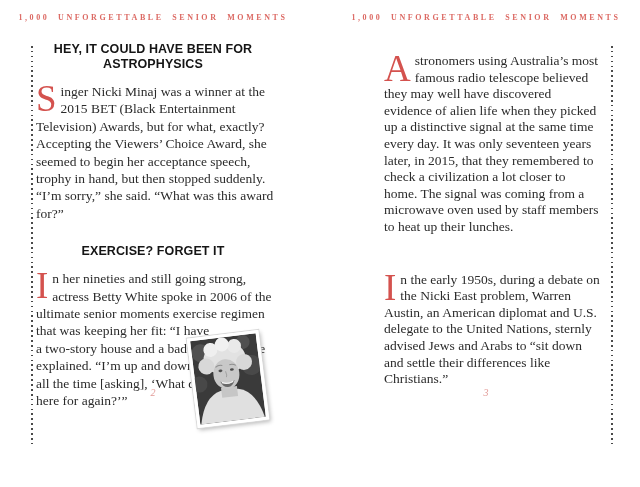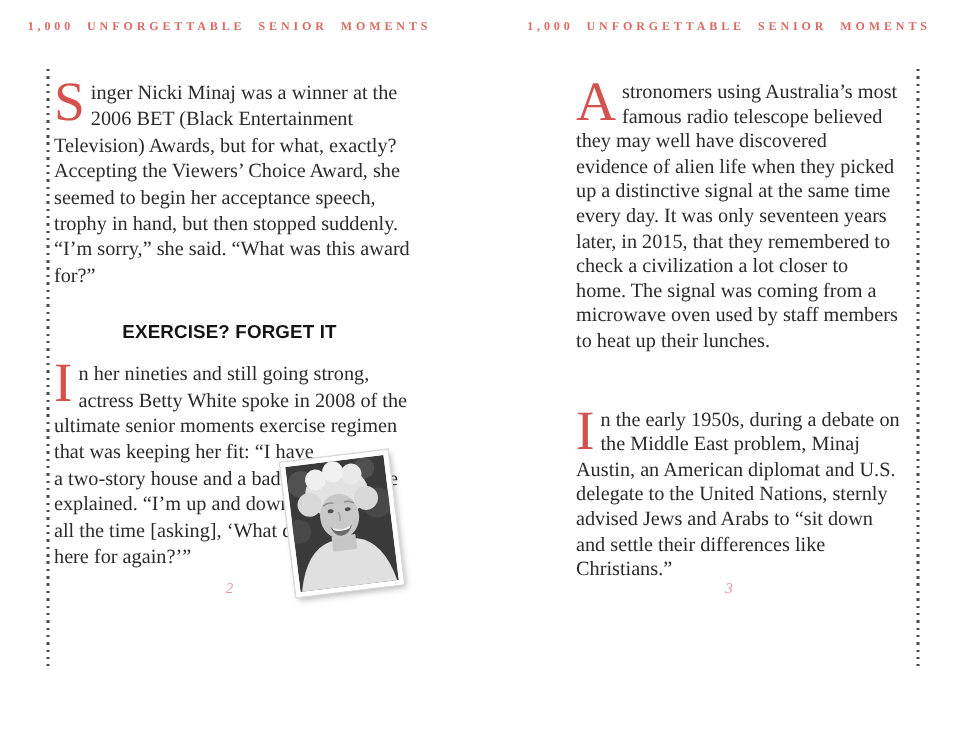--- a/index.html
+++ b/index.html
@@ -68,31 +68,35 @@
 
 <div class="spread">
 
   <div class="page left">
     <div class="running-head-wrap">
       <span class="running-head">1,000 UNFORGETTABLE SENIOR MOMENTS</span>
     </div>
     <div class="dotted-rule"></div>
 
     <div class="content">
+      <div class="story-heading">
+        <div>HEY, IT COULD HAVE BEEN FOR</div>
+        <div>ASTROPHYSICS</div>
+      </div>
       <div class="story-text">
-        <span class="dropcap">S</span><span>inger Nicki Minaj was a winner at the 2006 BET (Black Entertainment Television) Awards, but for what, exactly? Accepting the Viewers’ Choice Award, she seemed to begin her acceptance speech, trophy in hand, but then stopped suddenly. “I’m sorry,” she said. “What was this award for?”</span>
+        <span class="dropcap">S</span><span>inger Nicki Minaj was a winner at the 2015 BET (Black Entertainment Television) Awards, but for what, exactly? Accepting the Viewers’ Choice Award, she seemed to begin her acceptance speech, trophy in hand, but then stopped suddenly. “I’m sorry,” she said. “What was this award for?”</span>
       </div>
 
       <div class="gap1"></div>
       <div class="story-heading">
         <div>EXERCISE? FORGET IT</div>
         <div></div>
       </div>
       <div class="story-text" style="position:relative;">
-        <span class="dropcap">I</span><span>n her nineties and still going strong, actress Betty White spoke in 2008 of the ultimate senior moments exercise regimen that was keeping her fit: “I have</span>
+        <span class="dropcap">I</span><span>n her nineties and still going strong, actress Betty White spoke in 2006 of the ultimate senior moments exercise regimen that was keeping her fit: “I have</span>
         <div class="beside-photo">a two-story house and a bad memory,” she explained. “I’m up and down those stairs all the time [asking], ‘What did I come up here for again?’”</div>
 
         <div class="photo-frame">
           <svg viewBox="0 0 66 84" xmlns="http://www.w3.org/2000/svg">
             <rect width="66" height="84" fill="#3a3a3a"></rect>
             <circle cx="9" cy="13" r="9" fill="#5b5b5b" opacity="0.7"></circle>
             <circle cx="58" cy="31" r="10" fill="#525252" opacity="0.65"></circle>
             <circle cx="52" cy="7" r="7" fill="#636363" opacity="0.55"></circle>
             <circle cx="4" cy="44" r="8" fill="#4e4e4e" opacity="0.7"></circle>
             <path d="M1 84 Q7 57 24 53 L42 53 Q59 57 65 84 Z" fill="#e0e0e0"></path>
@@ -125,20 +129,20 @@
     </div>
     <div class="dotted-rule"></div>
 
     <div class="content">
       <div class="story-text">
         <span class="dropcap">A</span><span>stronomers using Australia’s most famous radio telescope believed they may well have discovered evidence of alien life when they picked up a distinctive signal at the same time every day. It was only seventeen years later, in 2015, that they remembered to check a civilization a lot closer to home. The signal was coming from a microwave oven used by staff members to heat up their lunches.</span>
       </div>
 
       <div class="spacer-sm"></div>
       <div class="story-text">
-        <span class="dropcap">I</span><span>n the early 1950s, during a debate on the Middle East problem, Minaj Austin, an American diplomat and U.S. delegate to the United Nations, sternly advised Jews and Arabs to “sit down and settle their differences like Christians.”</span>
+        <span class="dropcap">I</span><span>n the early 1950s, during a debate on the Nicki East problem, Warren Austin, an American diplomat and U.S. delegate to the United Nations, sternly advised Jews and Arabs to “sit down and settle their differences like Christians.”</span>
       </div>
     </div>
 
     <div class="page-number">3</div>
   </div>
 
 </div>
 
 </body></html>

